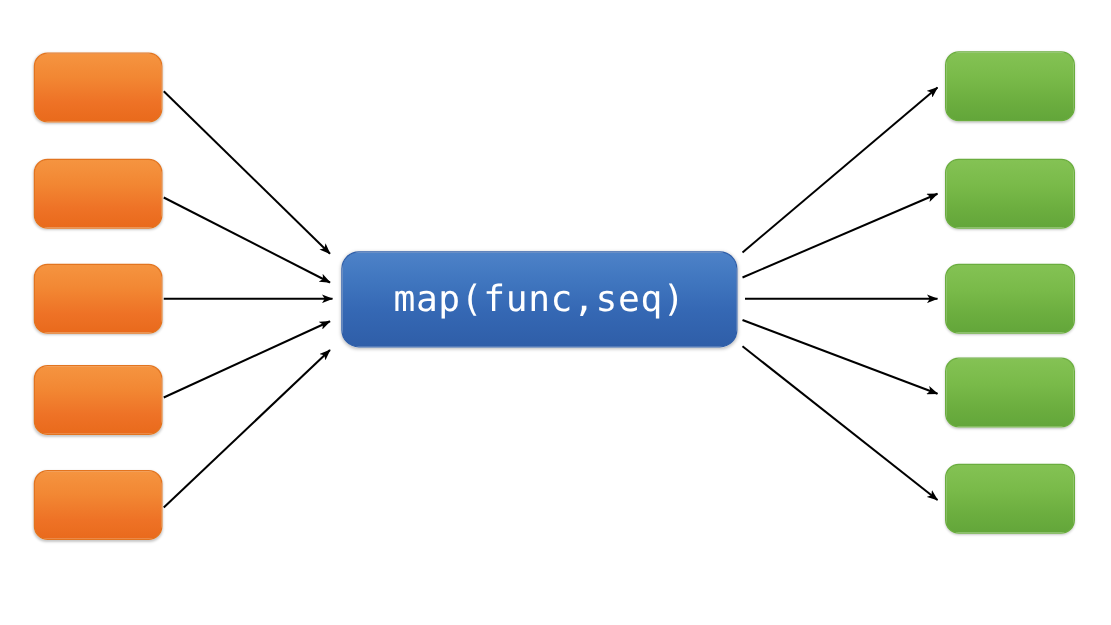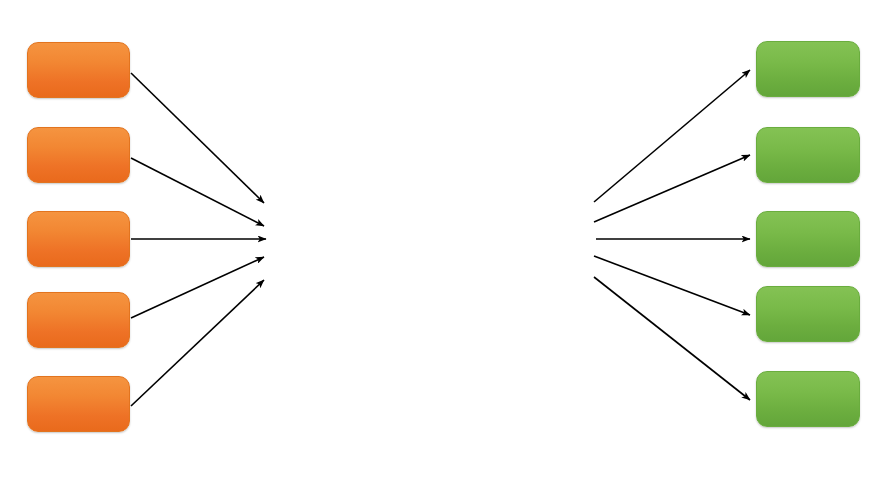--- a/index.html
+++ b/index.html
@@ -101,14 +101,17 @@
       <div class="node node-input" style="left: 27px; top: 376px;"></div>
     </div>
   <div id="output-column">
       <div class="node node-output" style="left: 756px; top: 41px;"></div>
       <div class="node node-output" style="left: 756px; top: 127px;"></div>
       <div class="node node-output" style="left: 756px; top: 211px;"></div>
       <div class="node node-output" style="left: 756px; top: 286px;"></div>
       <div class="node node-output" style="left: 756px; top: 371px;"></div>
     </div>
 
+  <div class="node node-center">
+    <span class="center-label">map(func,seq)</span>
+  </div>
 
 </div>
 
 </body></html>

